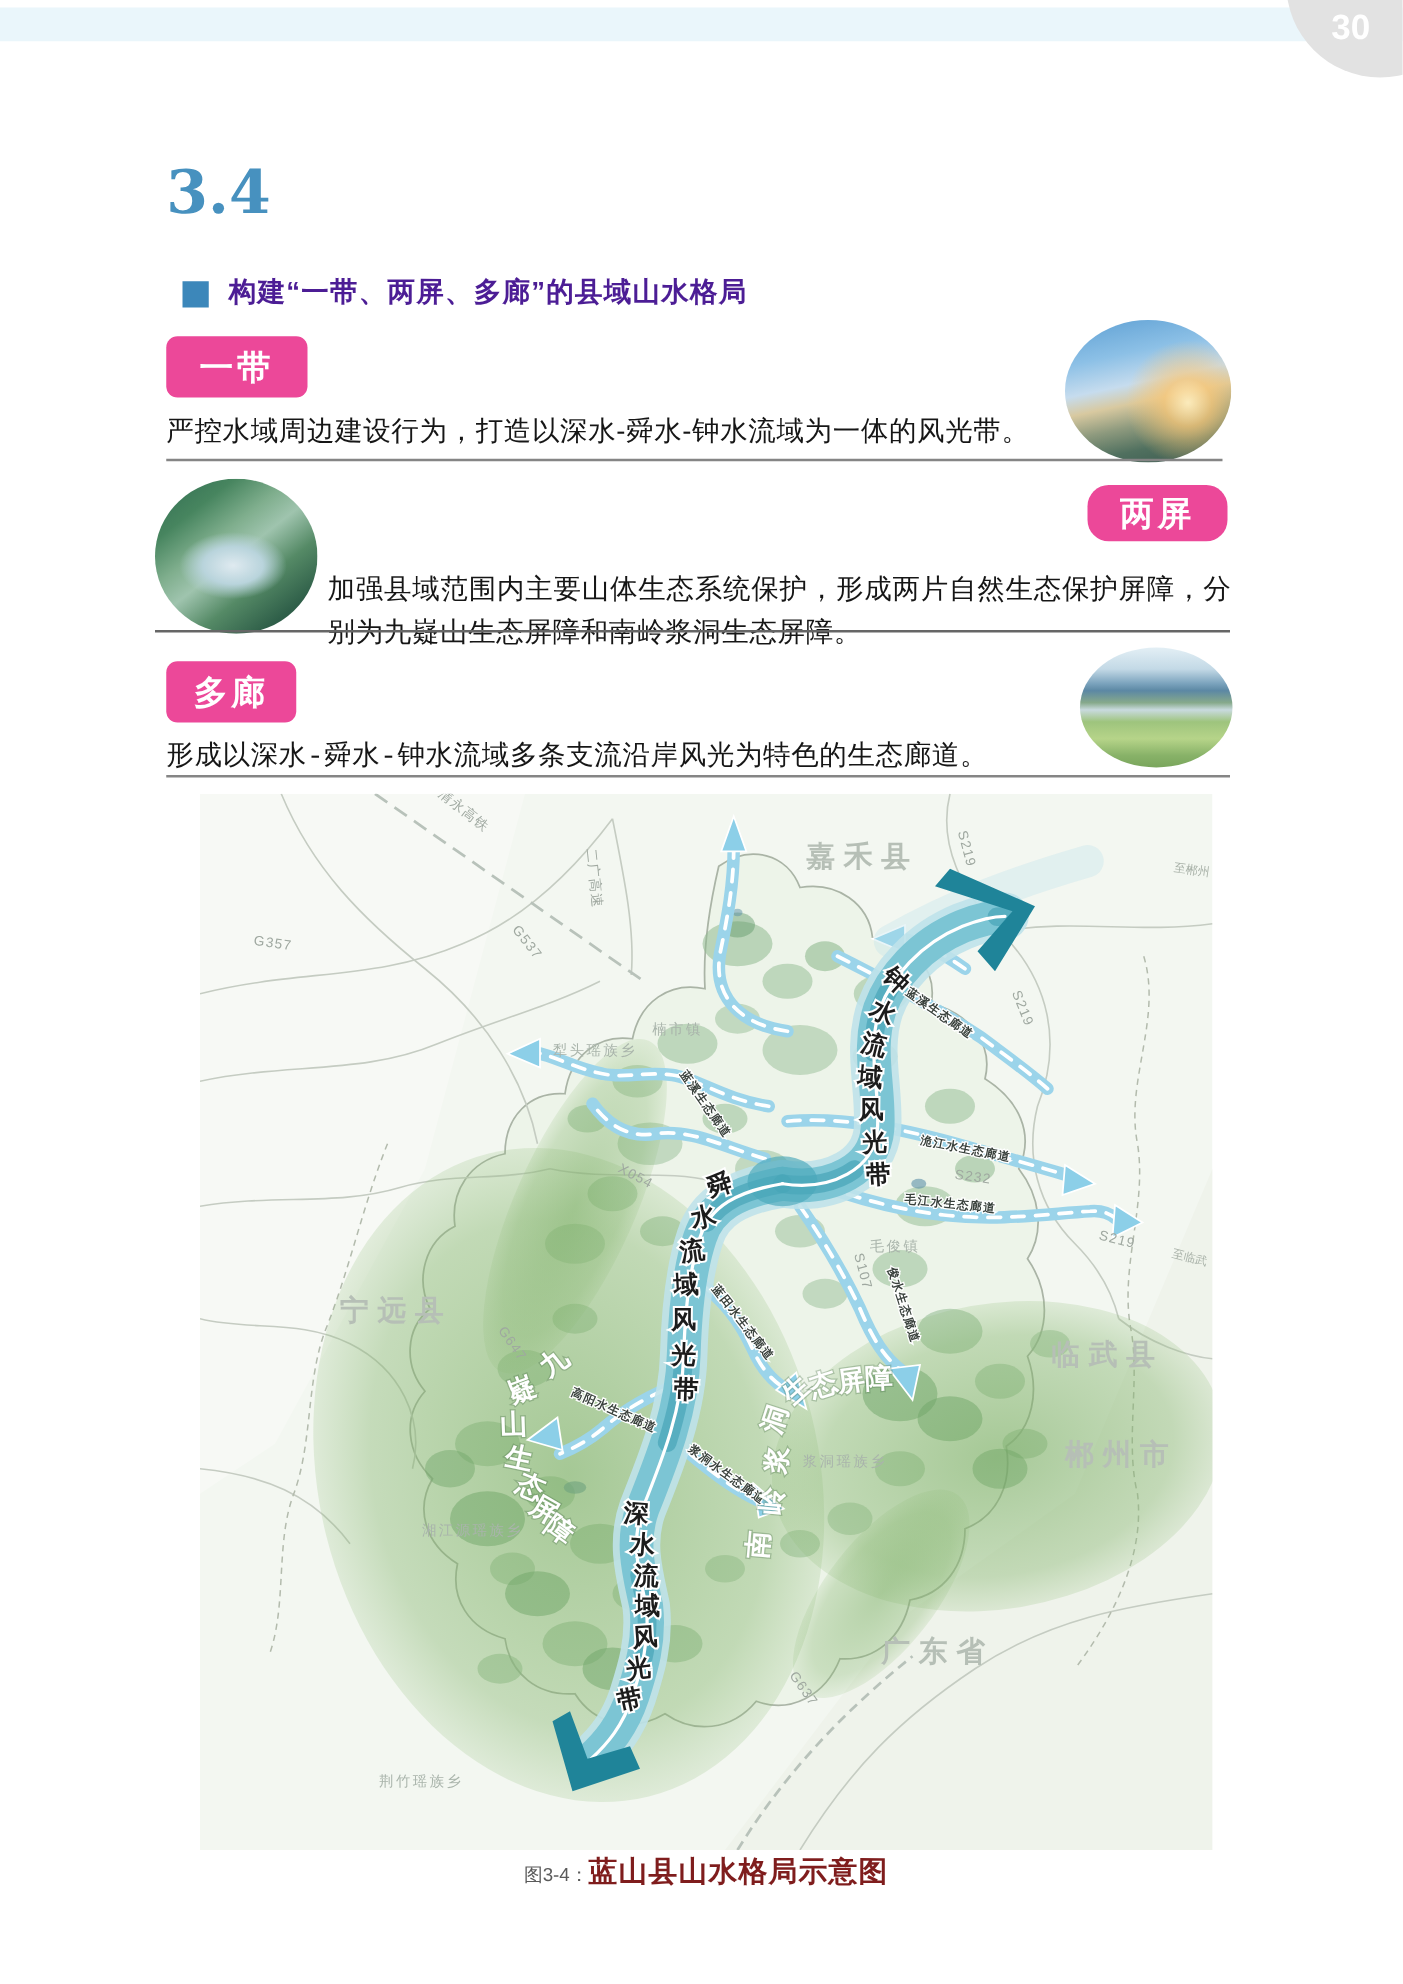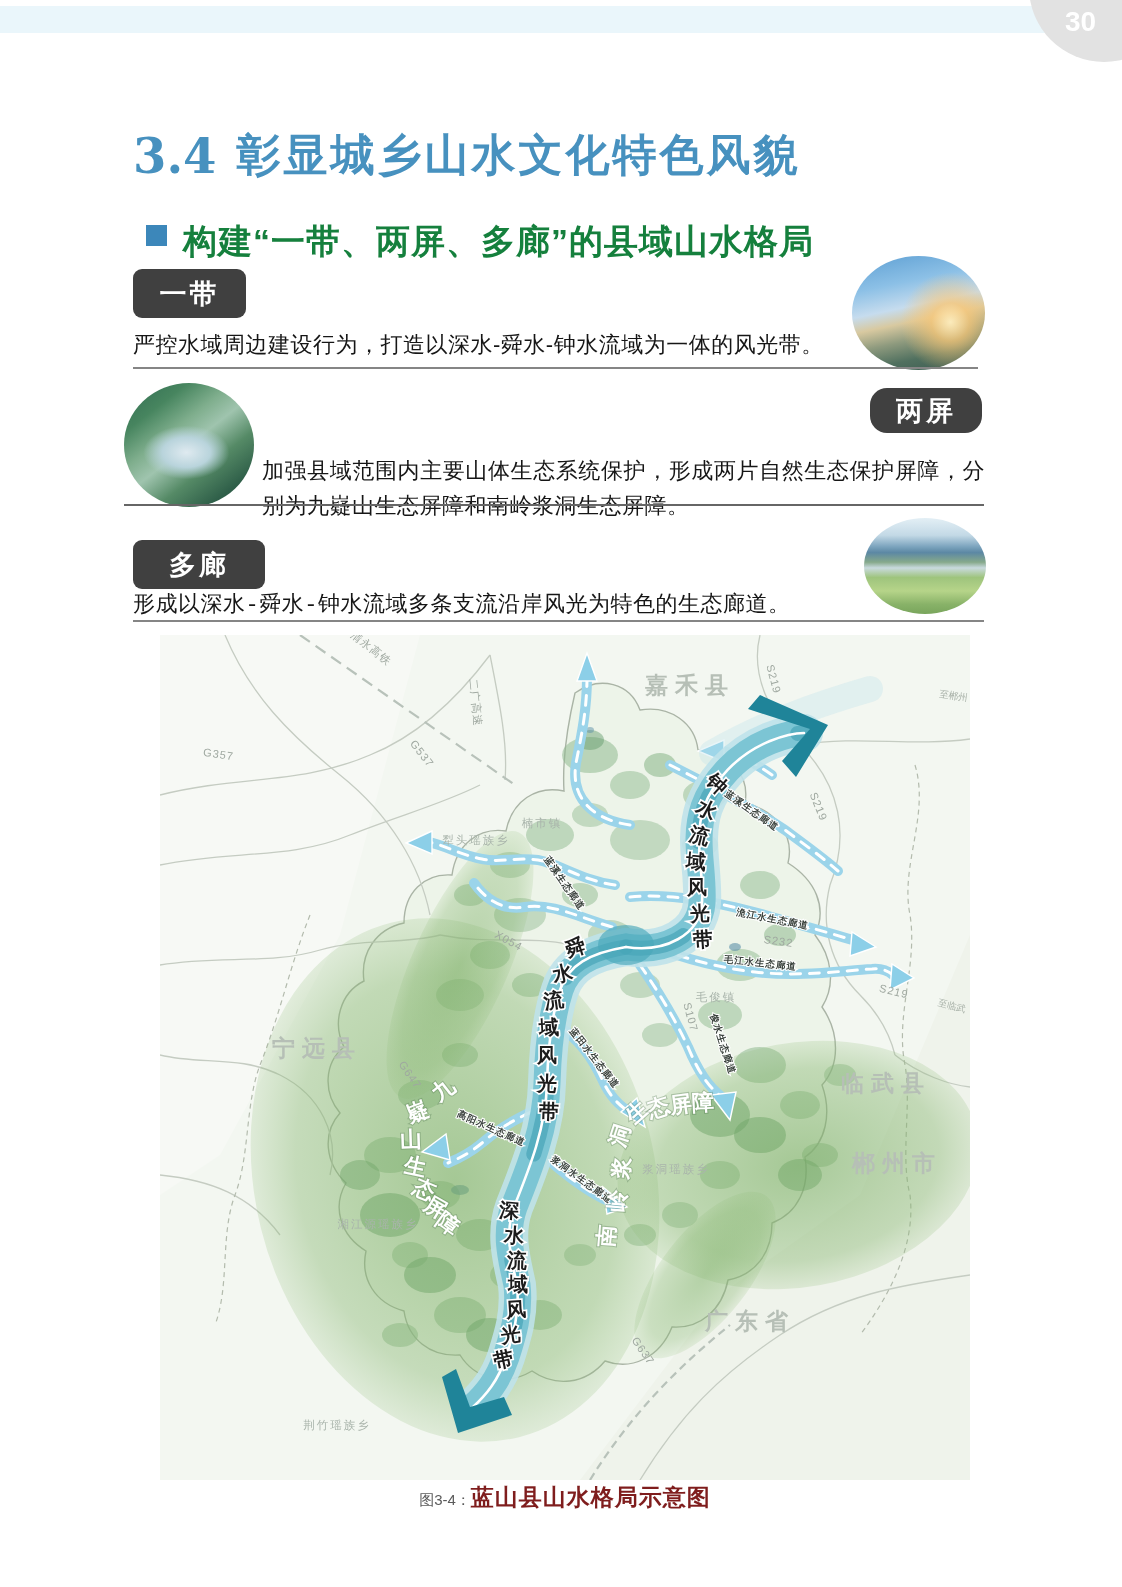--- a/index.html
+++ b/index.html
@@ -7,22 +7,22 @@
         font-family:"Liberation Sans","DejaVu Sans",sans-serif;padding-left:27px;}
   .topbar{position:absolute;left:0;top:6px;width:100%;height:27px;background:#eaf6fb;}
   .page-badge{position:absolute;top:-88px;right:-30px;width:150px;height:150px;border-radius:50%;
         background:#e2e2e2;}
   .page-badge span{position:absolute;left:36px;top:94px;color:#ffffff;font-size:28px;font-weight:bold;}
   .title{position:absolute;left:133px;top:126px;color:#4791bf;font-weight:bold;display:flex;gap:20px;align-items:center;}
   .title .no{font-family:"DejaVu Serif","Liberation Serif",serif;font-size:48px;}
   .title .tx{font-size:44px;letter-spacing:3px;}
   .subheading{position:absolute;left:146px;top:219px;display:flex;align-items:flex-start;gap:16px;}
   .subheading .sq{width:21px;height:21px;background:#3c87ba;margin-top:6px;flex:0 0 auto;}
-  .subheading .tx{font-size:34px;font-weight:bold;color:#15803d;letter-spacing:1px;}
-  .badge{position:absolute;background:#404040;color:#fff;font-weight:bold;font-size:27px;
+  .subheading .tx{font-size:22px;font-weight:bold;color:#4c1d95;letter-spacing:1px;}
+  .badge{position:absolute;background:#ec4899;color:#fff;font-weight:bold;font-size:27px;
         letter-spacing:3px;border-radius:9px;display:flex;align-items:center;justify-content:center;}
   .ptext{position:absolute;font-size:22px;color:#161616;line-height:35px;letter-spacing:0.5px;}
   .divider{position:absolute;height:0;border-top:2px solid #7c7c7c;}
   .photo{position:absolute;border-radius:50%;}
   .photo1{background:
       radial-gradient(circle at 74% 58%, rgba(255,238,190,.95) 0%, rgba(250,200,120,.75) 16%, rgba(250,200,120,0) 42%),
       linear-gradient(168deg,#5d9fd3 0%,#8cc0e6 26%,#c6dcee 44%,#d8c9a0 55%,#8e9a7e 68%,#50705f 82%,#39574e 100%);}
   .photo2{background:
       radial-gradient(ellipse 46% 30% at 48% 56%, #dfeaf0 0%, #b9d4dc 40%, rgba(185,212,220,0) 72%),
       linear-gradient(142deg,#2f6b51 0%,#47855f 22%,#7fae8d 38%,#9fc4ae 50%,#558a66 66%,#2f5f49 84%,#254d3c 100%);}
@@ -50,39 +50,38 @@
 
 <div class="page">
 
   <div class="topbar"></div>
   <div class="page-badge">
     <span>30</span>
   </div>
 
   <div class="title">
     <span class="no">3.4</span>
-    <span class="tx">彰显城乡山水文化特色风貌</span>
   </div>
 
   <div class="subheading">
     <span class="sq"></span>
     <span class="tx">构建“一带、两屏、多廊”的县域山水格局</span>
   </div>
 
   <div class="badge" style="left:133px;top:269px;width:113px;height:49px;">一带</div>
   <div class="ptext" style="left:133px;top:327px;width:735px;">严控水域周边建设行为，打造以深水-舜水-钟水流域为一体的风光带。</div>
   <div class="photo photo1" style="left:852px;top:256px;width:133px;height:114px;"></div>
   <div class="divider" style="left:133px;top:367px;width:845px;border-top-color:#858585;"></div>
 
   <div class="photo photo2" style="left:124px;top:383px;width:130px;height:124px;"></div>
   <div class="badge" style="left:870px;top:388px;width:112px;height:45px;border-radius:17px;">两屏</div>
   <div class="ptext" style="left:262px;top:453px;width:723px;text-align:justify;">加强县域范围内主要山体生态系统保护，形成两片自然生态保护屏障，分别为九嶷山生态屏障和南岭浆洞生态屏障。</div>
   <div class="divider" style="left:124px;top:504px;width:860px;border-top-color:#666666;"></div>
 
-  <div class="badge" style="left:133px;top:540px;width:132px;height:49px;">多廊</div>
+  <div class="badge" style="left:133px;top:529px;width:104px;height:49px;">多廊</div>
   <div class="ptext" style="left:133px;top:588px;width:720px;font-family:Liberation Mono, monospace;">形成以深水-舜水-钟水流域多条支流沿岸风光为特色的生态廊道。</div>
   <div class="photo photo3" style="left:864px;top:518px;width:122px;height:96px;"></div>
   <div class="divider" style="left:133px;top:620px;width:851px;border-top-color:#858585;"></div>
 
   <div class="map-wrap">
     <svg id="map-canvas" width="810" height="845" viewBox="0 0 810 845">
       <defs>
         <radialGradient id="gScreen" cx="50%" cy="50%" r="60%">
           <stop offset="0%" stop-color="#79ad62" stop-opacity="0.62"></stop>
           <stop offset="65%" stop-color="#85b56e" stop-opacity="0.42"></stop>

